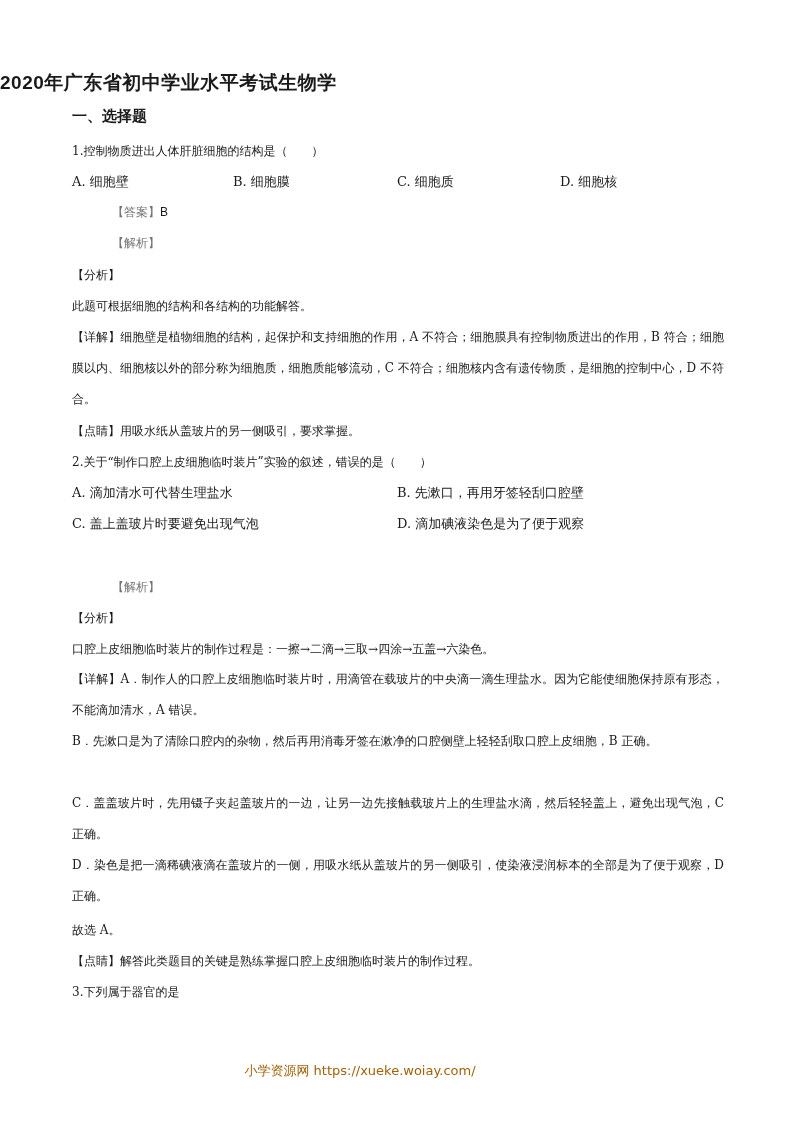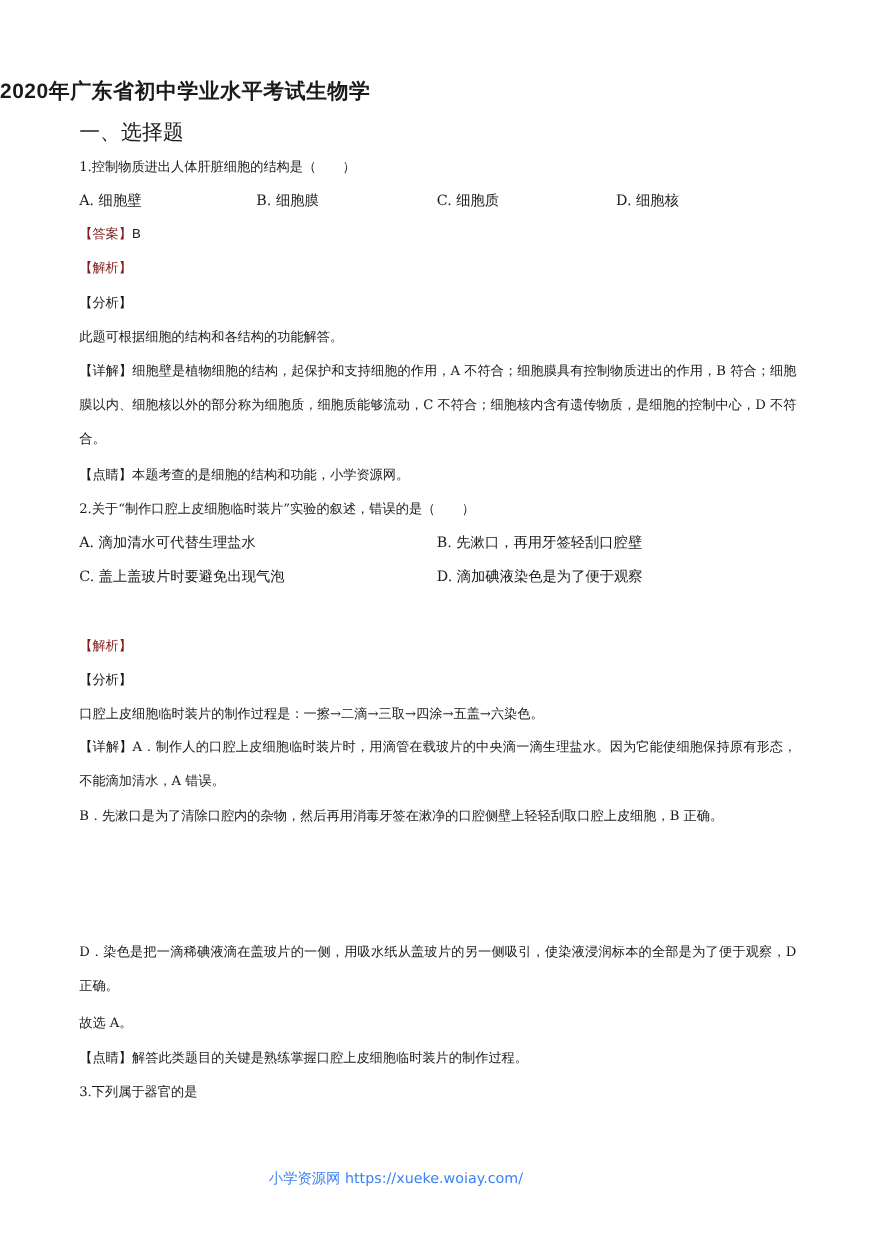--- a/index.html
+++ b/index.html
@@ -2,30 +2,30 @@
 <html><head>
   <meta charset="utf-8">
   <style>
     html, body { margin: 0; padding: 0; background: #ffffff; }
     body { width: 793px; height: 1122px; position: relative; overflow: hidden;
            font-family: "DejaVu Serif", "Liberation Serif", serif; color: #1a1a1a; }
     .page { position: absolute; left: 0; top: 0; width: 793px; height: 1122px; }
     .title { position: absolute; top: 70px; left: 0; width: 793px; 
              font-family: "Liberation Sans", "DejaVu Sans", sans-serif; font-weight: bold;
              font-size: 19px; letter-spacing: 0.5px; }
-    .section { position: absolute; left: 72px; top: 107px; font-weight: normal; font-size: 19px;
+    .section { position: absolute; left: 72px; top: 107px; font-weight: bold; font-size: 15px;
                font-family: "DejaVu Sans", sans-serif; }
     .line { position: absolute; left: 72px; width: 652px; font-size: 12px; line-height: 18px;
             white-space: nowrap; }
     .wrap { white-space: normal; text-align: justify; line-height: 31px; }
-    .blue { color: #7f1d1d; }
+    .blue { color: #737373; margin-left: 40px; }
     .opt { position: absolute; font-size: 13px; }
     .ans { font-family: "Liberation Sans", sans-serif; }
     .footer { position: absolute; top: 1062px; left: 0; width: 720px; text-align: center;
-              font-family: "DejaVu Sans", sans-serif; font-size: 13px; color: #3b82f6; }
+              font-family: "DejaVu Sans", sans-serif; font-size: 13px; color: #a16207; }
   </style>
 </head>
 <body>
 
 <div class="page">
   <div class="title">2020年广东省初中学业水平考试生物学</div>
   <div class="section">一、选择题</div>
 
   <div class="line" style="top:142px">1.控制物质进出人体肝脏细胞的结构是（　　）</div>
   <div class="opt" style="left:72px;top:173px">A.  细胞壁</div>
@@ -36,37 +36,38 @@
   <div class="line" style="top:203px">
     <span class="blue">【答案】</span><span class="ans">B</span>
   </div>
   <div class="line blue" style="top:234px">【解析】</div>
   <div class="line" style="top:266px">【分析】</div>
   <div class="line wrap" style="top:322px">
     <span>【详解】</span><span>细胞壁是植物细胞的结构，起保护和支持细胞的作用，A 不符合；细胞膜具有控制物质进出的作用，B 符合；细胞膜以内、细胞核以外的部分称为细胞质，细胞质能够流动，C 不符合；细胞核内含有遗传物质，是细胞的控制中心，D 不符合。</span>
   </div>
   <div class="line" style="top:297px">此题可根据细胞的结构和各结构的功能解答。</div>
   <div class="line" style="top:422px">
-    <span>【点睛】</span><span>本题考查的是细胞的结构和功能，小学资源网。</span>
+    <span>【点睛】</span><span>用吸水纸从盖玻片的另一侧吸引，要求掌握。</span>
   </div>
 
   <div class="line" style="top:453px">2.关于“制作口腔上皮细胞临时装片”实验的叙述，错误的是（　　）</div>
   <div class="opt" style="left:72px;top:484px">A.  滴加清水可代替生理盐水</div>
   <div class="opt" style="left:397px;top:484px">B.  先漱口，再用牙签轻刮口腔壁</div>
   <div class="opt" style="left:72px;top:515px">C.  盖上盖玻片时要避免出现气泡</div>
   <div class="opt" style="left:397px;top:515px">D.  滴加碘液染色是为了便于观察</div>
 
   <div class="line blue" style="top:578px">【解析】</div>
   <div class="line" style="top:609px">【分析】</div>
   <div class="line" style="top:640px">口腔上皮细胞临时装片的制作过程是：一擦→二滴→三取→四涂→五盖→六染色。</div>
 
   <div class="line wrap" style="top:726px">B．先漱口是为了清除口腔内的杂物，然后再用消毒牙签在漱净的口腔侧壁上轻轻刮取口腔上皮细胞，B 正确。</div>
   <div class="line wrap" style="top:664px">
     <span>【详解】</span><span>A．制作人的口腔上皮细胞临时装片时，用滴管在载玻片的中央滴一滴生理盐水。因为它能使细胞保持原有形态，不能滴加清水，A 错误。</span>
   </div>
+  <div class="line wrap" style="top:788px">C．盖盖玻片时，先用镊子夹起盖玻片的一边，让另一边先接触载玻片上的生理盐水滴，然后轻轻盖上，避免出现气泡，C 正确。</div>
   <div class="line wrap" style="top:850px">D．染色是把一滴稀碘液滴在盖玻片的一侧，用吸水纸从盖玻片的另一侧吸引，使染液浸润标本的全部是为了便于观察，D 正确。</div>
   <div class="line" style="top:921px">故选 A。</div>
   <div class="line" style="top:952px">
     <span>【点睛】</span><span>解答此类题目的关键是熟练掌握口腔上皮细胞临时装片的制作过程。</span>
   </div>
 
   <div class="line" style="top:983px">3.下列属于器官的是</div>
 
   <div class="footer">小学资源网 https://xueke.woiay.com/</div>
 </div>

